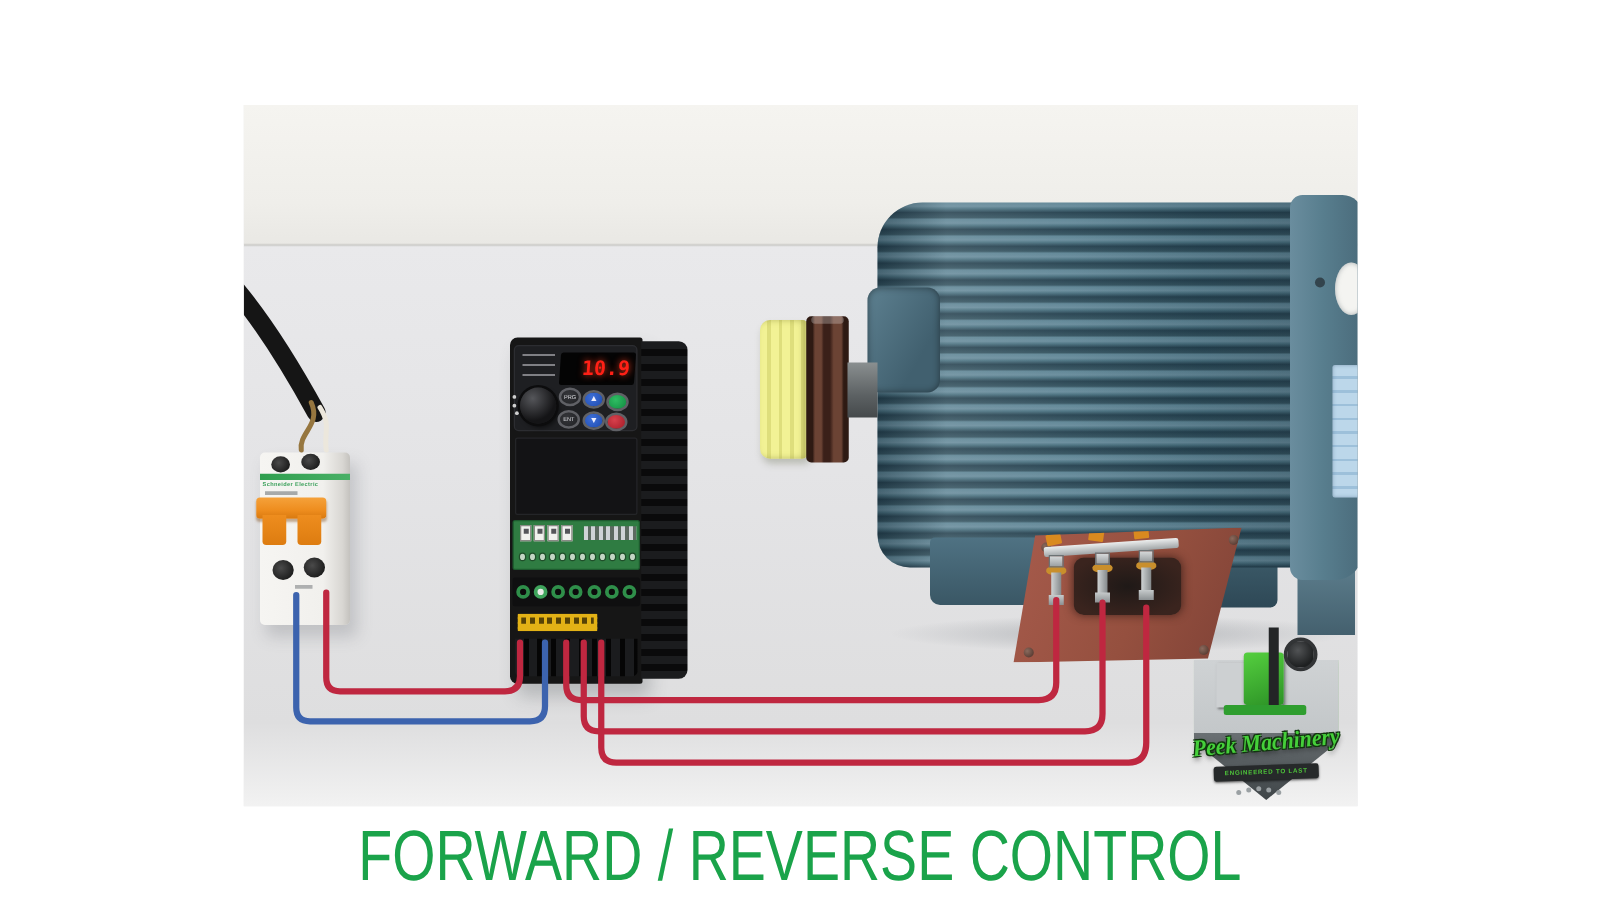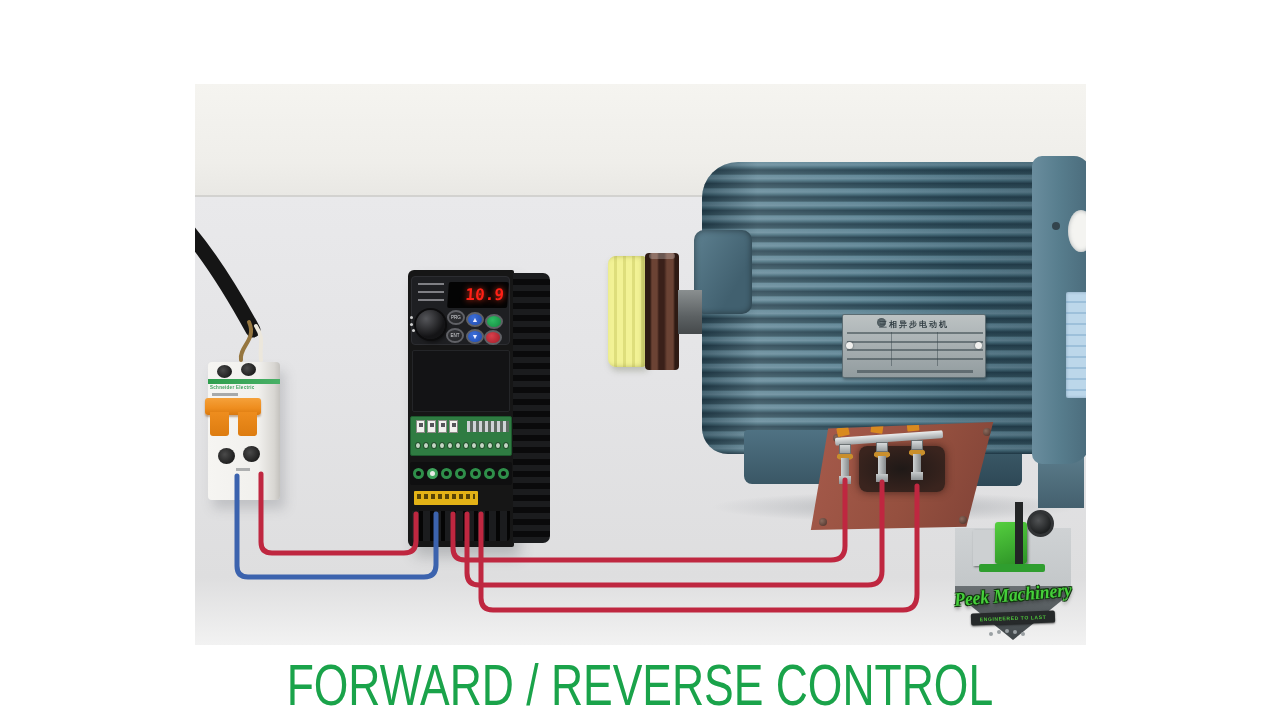--- a/index.html
+++ b/index.html
@@ -215,28 +215,20 @@
       <div class="mt-rear-foot" data-interactable="false"></div>
       <div class="mt-under" data-interactable="false"></div>
       <div class="mt-body" data-interactable="false"></div>
       <div class="mt-bearing" data-interactable="false"></div>
       <div class="mt-rear-band" data-interactable="false"></div>
       <div class="mt-oval" data-interactable="false"></div>
       <div class="mt-screw" data-interactable="false"></div>
       <div class="mt-blue-label" data-interactable="false"></div>
       <div class="mt-foot" data-interactable="false"></div>
       <div class="mt-base" data-interactable="false"></div>
-      <div class="nameplate" data-interactable="false">
-        <div class="np-emblem" data-interactable="false"></div>
-        <div class="np-title" data-interactable="false">三相异步电动机</div>
-        <div class="np-grid" data-interactable="false"></div>
-        <div class="np-rivet l" data-interactable="false"></div>
-        <div class="np-rivet r" data-interactable="false"></div>
-        <div class="np-footer" data-interactable="false"></div>
-      </div>
     </div>
 
     <div class="pulley-cap" data-interactable="false"></div>
     <div class="pulley" data-interactable="false"></div>
     <div class="shaft" data-interactable="false"></div>
 
     <div class="tbox" data-interactable="false">
       <div class="tb-bolt" style="left:26px;top:12px" data-interactable="false"></div>
       <div class="tb-bolt" style="left:176px;top:6px" data-interactable="false"></div>
       <div class="tb-bolt" style="left:152px;top:94px" data-interactable="false"></div>

